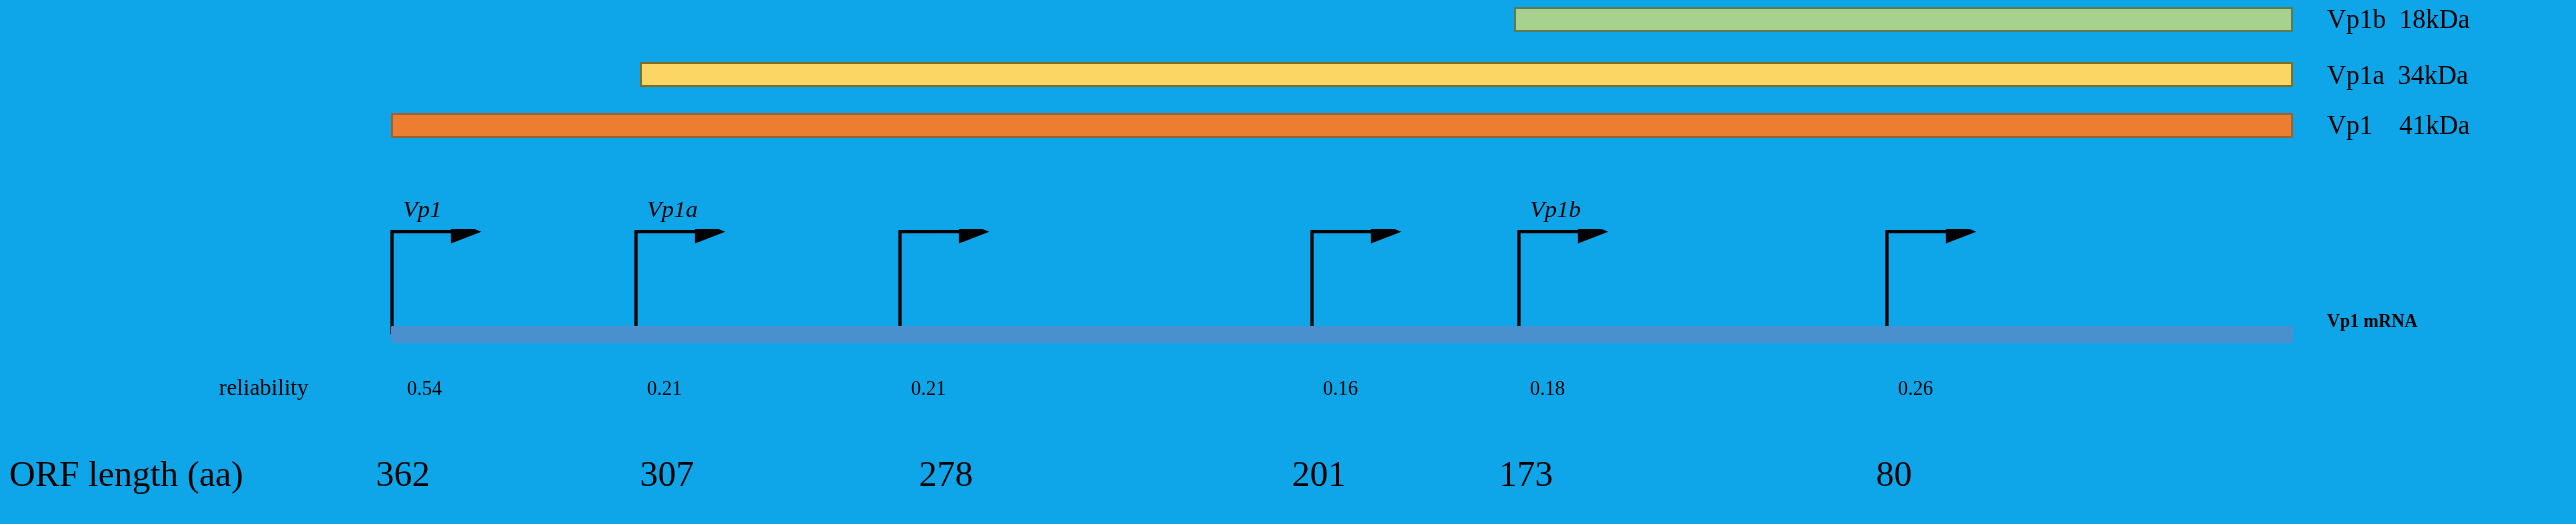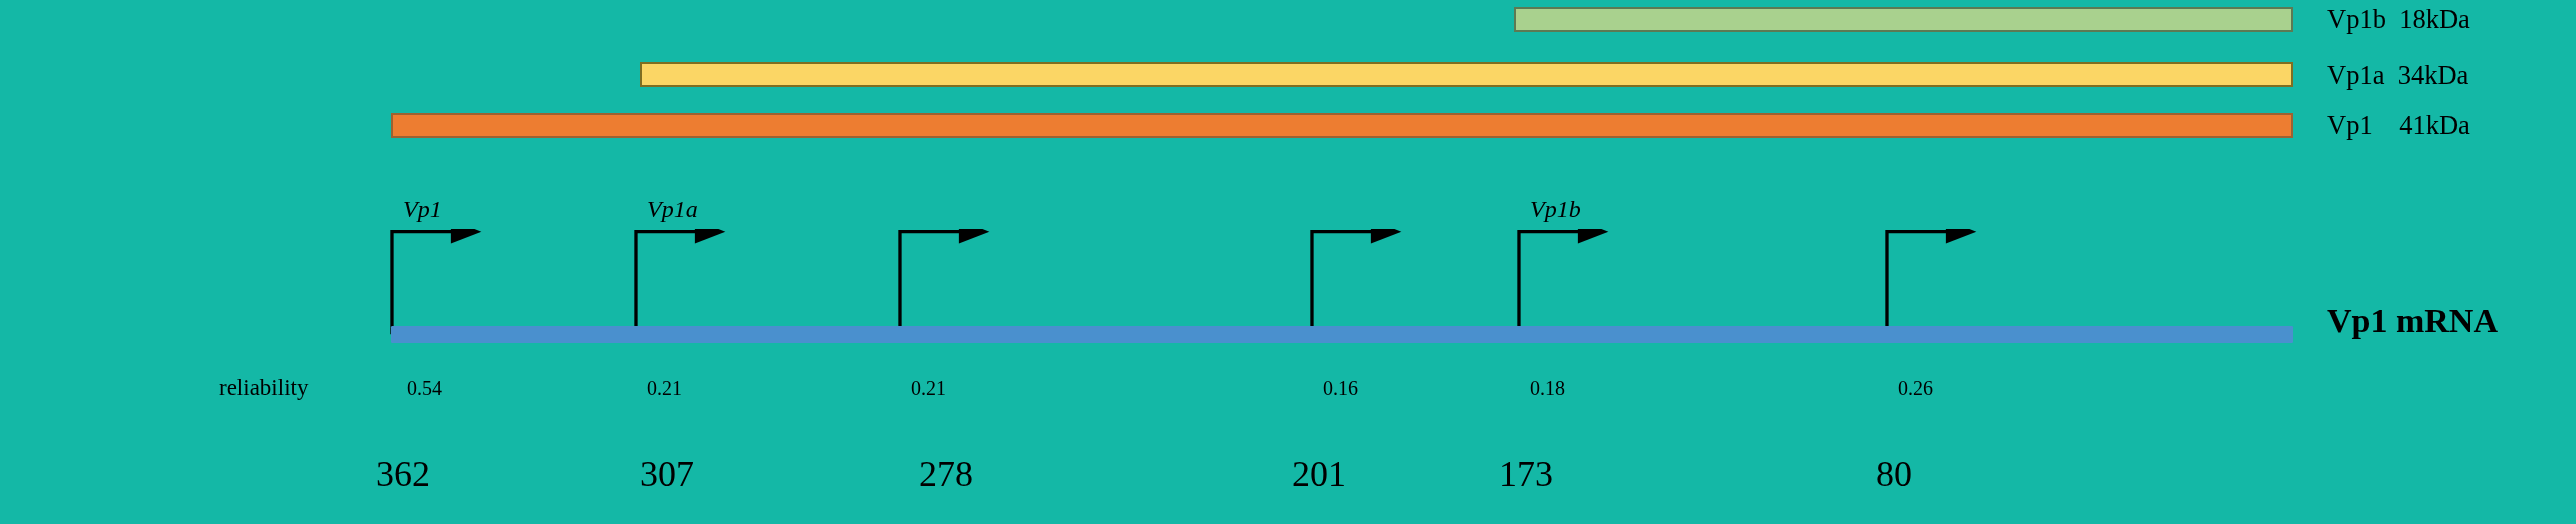--- a/index.html
+++ b/index.html
@@ -8,21 +8,21 @@
     background: #ffffff;
   }
   body {
     font-family: "Liberation Serif", serif;
     color: #000000;
   }
   #canvas {
     position: relative;
     width: 2576px;
     height: 525px;
-    background: #14b8a6;
+    background: #0ea5e9;
     overflow: hidden;
   }
 
   
   .protein-bar {
     position: absolute;
     box-sizing: border-box;
     border: 2px solid;
     height: 25px;
   }
@@ -35,21 +35,21 @@
   }
 
   
   #mrna-bar {
     position: absolute;
     height: 17px;
     border-radius: 1.3px;
   }
   #mrna-label {
     position: absolute;
-    font-size: 34px;
+    font-size: 18px;
     font-weight: bold;
     line-height: 26.5px;
     white-space: pre;
   }
 
   
   .promoter {
     position: absolute;
   }
   .promoter svg { display: block; }
@@ -150,20 +150,21 @@
   <div class="reliability-caption" id="reliability-caption" style="left: 219px; top: 379px;">reliability</div>
   <div id="reliability-layer">
       <div class="reliability-value" style="left: 407px; top: 378px;">0.54</div>
       <div class="reliability-value" style="left: 647px; top: 378px;">0.21</div>
       <div class="reliability-value" style="left: 911px; top: 378px;">0.21</div>
       <div class="reliability-value" style="left: 1323px; top: 378px;">0.16</div>
       <div class="reliability-value" style="left: 1530px; top: 378px;">0.18</div>
       <div class="reliability-value" style="left: 1898px; top: 378px;">0.26</div>
     </div>
 
+  <div class="orf-caption" id="orf-caption" style="left: 9.3px; top: 456px;">ORF length (aa)</div>
   <div id="orf-layer">
       <div class="orf-value" style="left: 376px; top: 456px;">362</div>
       <div class="orf-value" style="left: 596px; top: 456px; margin-left: 44px;">307</div>
       <div class="orf-value" style="left: 881px; top: 456px; margin-left: 38px;">278</div>
       <div class="orf-value" style="left: 1292px; top: 456px;">201</div>
       <div class="orf-value" style="left: 1499px; top: 456px;">173</div>
       <div class="orf-value" style="left: 1876px; top: 456px;">80</div>
     </div>
 
 </div>

